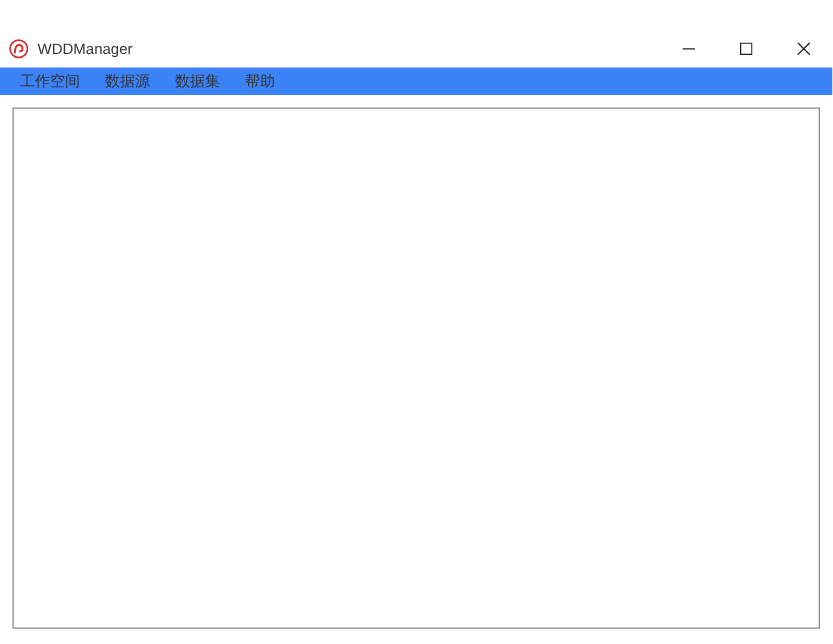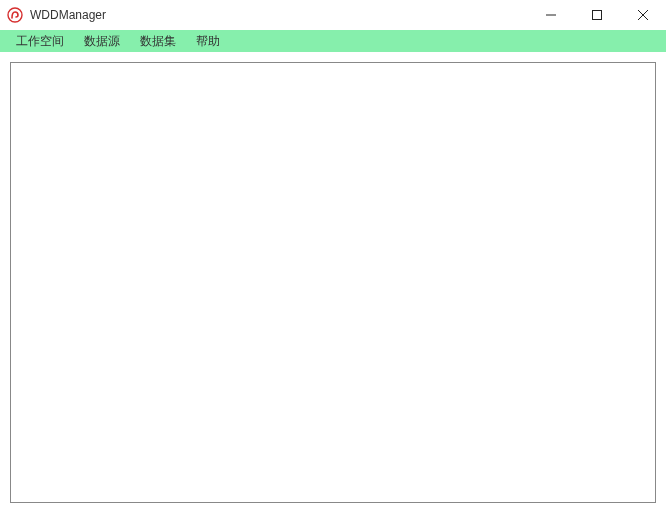--- a/index.html
+++ b/index.html
@@ -1,24 +1,24 @@
 <!DOCTYPE html>
 <html><head>
   <meta charset="utf-8">
   <style>
     * { margin: 0; padding: 0; box-sizing: border-box; }
     body { font-family: "Microsoft YaHei", "Segoe UI", sans-serif; background: #fff; width: 666px; height: 515px; overflow: hidden; }
     .window { width: 666px; height: 515px; background: #fff; display: flex; flex-direction: column; }
-    .titlebar { height: 30px; display: flex; align-items: center; padding: 0 0 0 6px; background: #fff; }
+    .titlebar { height: 30px; display: flex; align-items: center; padding: 0 0 0 6px; background: #fff; margin-top: 24px; }
     .app-icon { width: 18px; height: 18px; display: flex; align-items: center; justify-content: center; margin-right: 6px; }
     .app-title { font-size: 12px; color: #333; -webkit-user-select: none; user-select: none; }
     .win-controls { margin-left: auto; display: flex; height: 100%; }
     .win-btn { width: 46px; height: 100%; display: flex; align-items: center; justify-content: center; background: transparent; border: none; cursor: default; }
     .win-btn svg { pointer-events: none; }
-    .menubar { height: 22px; display: flex; align-items: center; padding: 0 6px; gap: 0; background: #86efac; }
+    .menubar { height: 22px; display: flex; align-items: center; padding: 0 6px; gap: 0; background: #3b82f6; }
     .menu-item { font-size: 12px; color: #333; padding: 2px 10px; cursor: default; -webkit-user-select: none; user-select: none; }
     .content-wrap { flex: 1; padding: 10px 10px 12px 10px; }
     .content-area { width: 100%; height: 100%; border: 1px solid #888; background: #fff; }
   </style>
 </head>
 <body>
 
 <div class="window">
   <div class="titlebar">
     <span class="app-icon">

